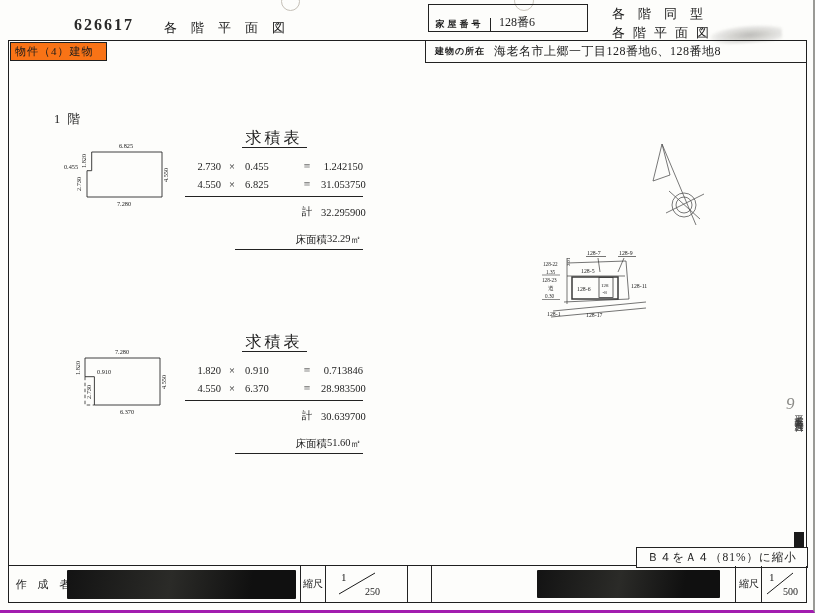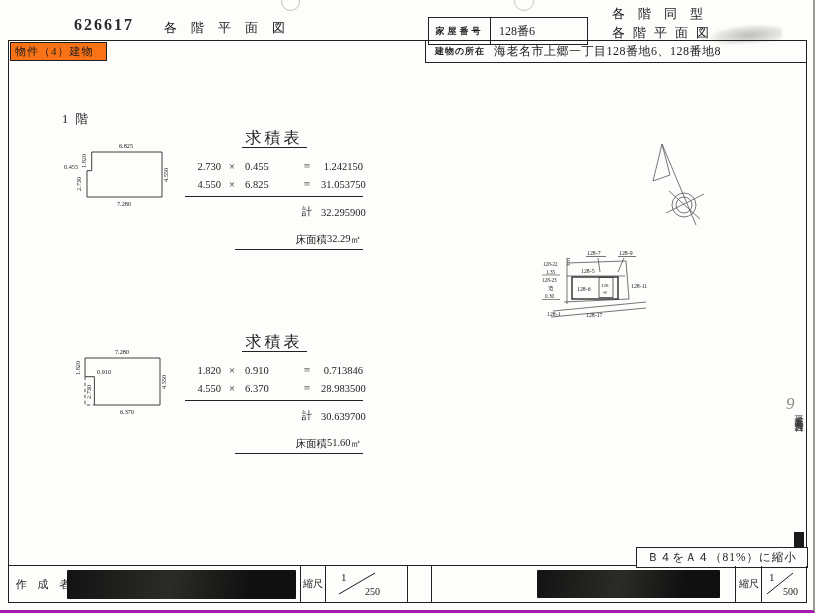--- a/index.html
+++ b/index.html
@@ -8,21 +8,21 @@
   #page {
     position:relative; width:815px; height:613px; background:#fdfdfb;
     overflow:hidden; border-right:2px solid #9a9a96; border-bottom:3px solid #a21caf;
   }
   .abs { position:absolute; }
   
   .doc-number { left:74px; top:16px; font-size:16px; letter-spacing:2px; font-weight:bold; color:#2a2a2a; }
   .left-title { left:164px; top:19px; font-size:13px; letter-spacing:14px; white-space:nowrap; }
   .punch1 { left:281px; top:-8px; width:19px; height:19px; border:1.5px solid #c4bfb6; border-radius:50%; }
   .punch2 { left:514px; top:-9px; width:20px; height:20px; border:1.5px solid #ccc7be; border-radius:50%; }
-  .house-box { left:428px; top:17px; width:160px; height:28px; border:1.6px solid #222; display:flex; }
+  .house-box { left:428px; top:4px; width:160px; height:28px; border:1.6px solid #222; display:flex;align-items:flex-end; }
   .house-box .lbl { width:62px; border-right:1.2px solid #222; font-size:9px; letter-spacing:3px;
     display:flex; align-items:center; justify-content:center; font-weight:bold; }
   .house-box .val { flex:1; display:flex; align-items:center; padding-left:8px; font-size:12px; }
   .main-title { left:612px; top:5px; width:195px; }
   .main-title .l1 { font-size:13px; letter-spacing:13px; white-space:nowrap; }
   .main-title .l2 { font-size:13px; letter-spacing:8px; white-space:nowrap; position:relative; margin-top:1px; }
   .smudge { position:absolute; left:98px; top:2px; width:72px; height:17px;
     background:radial-gradient(ellipse at 55% 55%, rgba(110,108,104,.45), rgba(140,138,132,.18) 60%, transparent 75%);
     filter:blur(1.2px); transform:rotate(-4deg); }
   
@@ -94,21 +94,21 @@
     </div>
   </div>
 
   <div class="abs main-frame"></div>
   <div class="abs property-box">物件（4）建物</div>
   <div class="abs location-row">
     <div class="lbl">建物の所在</div>
     <div class="val">海老名市上郷一丁目128番地6、128番地8</div>
   </div>
 
-  <div class="abs sec-label" style="left:62px; top:111px;">1 階</div>
+  <div class="abs sec-label" style="left:54px; top:111px;">1 階</div>
 
   <svg class="abs plan-svg" style="left:58px; top:128px;" width="125" height="90">
     <polygon points="104,24 104,69 29,69 29,42.7 33.7,42.7 33.7,24" stroke-width="0.9"></polygon>
     <text x="68" y="20" text-anchor="middle">6.825</text>
     <text x="66" y="78" text-anchor="middle">7.280</text>
     <text x="110" y="47" transform="rotate(-90 110 47)" text-anchor="middle">4.550</text>
     <text x="28" y="33" transform="rotate(-90 28 33)" text-anchor="middle">1.820</text>
     <text x="13" y="41" text-anchor="middle">0.455</text>
     <text x="23" y="56" transform="rotate(-90 23 56)" text-anchor="middle">2.730</text>
   </svg>

